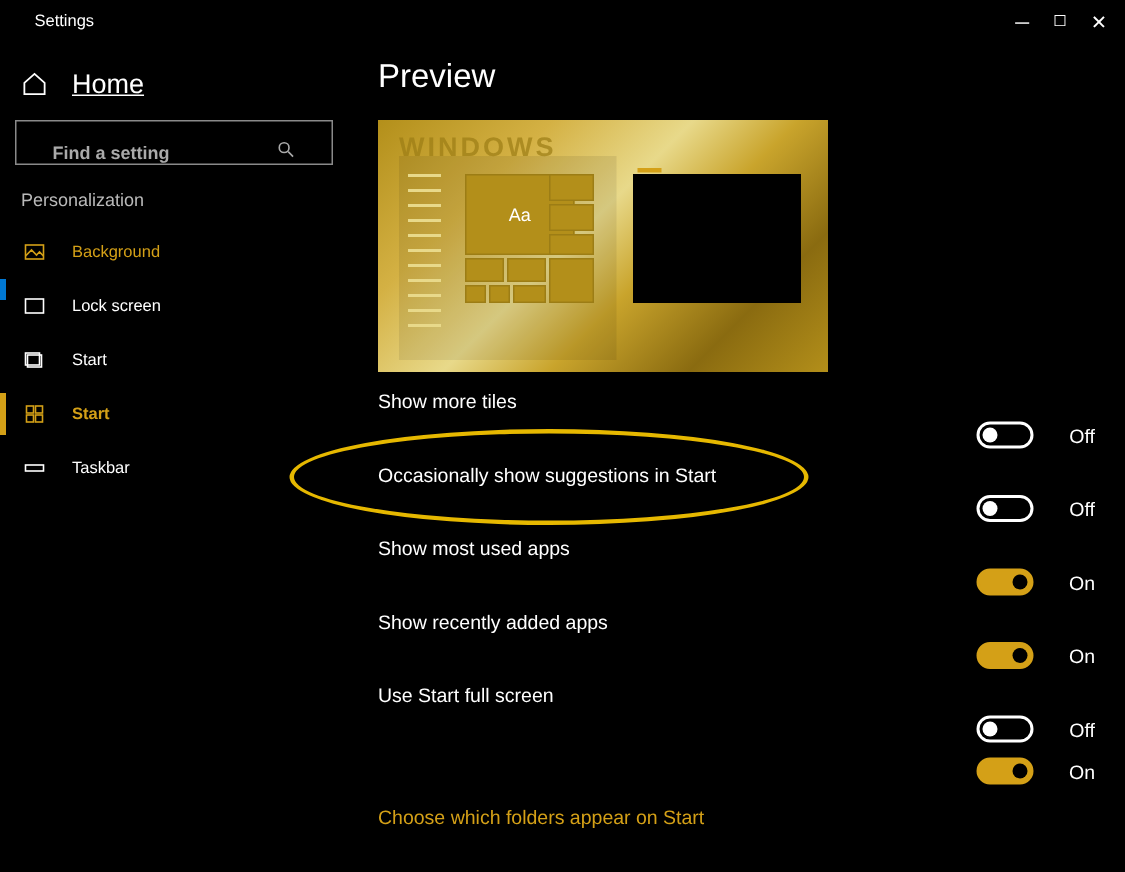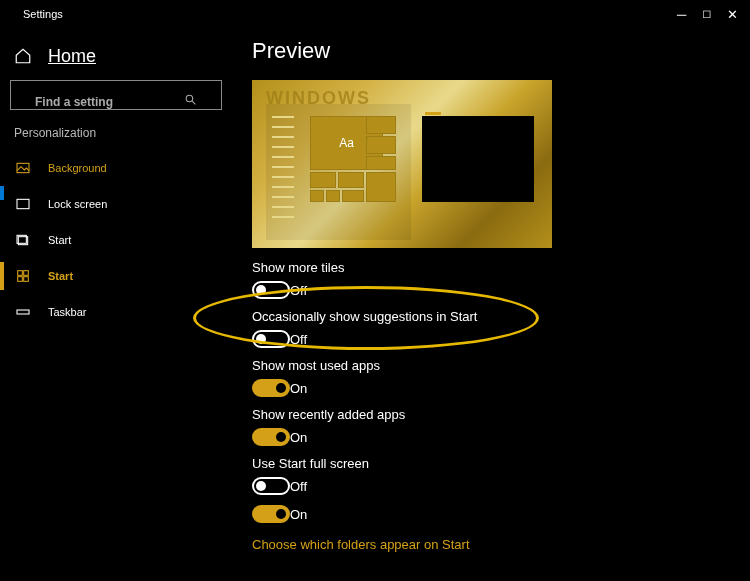--- a/index.html
+++ b/index.html
@@ -48,21 +48,21 @@
   .tile.s4 { width:14px; height:12px; left:16px; top:74px; }
   .tile.s5 { width:22px; height:12px; left:32px; top:74px; }
   .tile.r1 { width:30px; height:18px; left:56px; top:0; }
   .tile.r2 { width:30px; height:18px; left:56px; top:20px; }
   .tile.r3 { width:30px; height:14px; left:56px; top:40px; }
   .tile.r4 { width:30px; height:30px; left:56px; top:56px; }
   .wm-text { position:absolute; left:14px; top:8px; color:#9c7d15; font-weight:800; letter-spacing:2px; font-size:18px; opacity:.7; font-family: Arial Black, sans-serif; }
 
   .setting { margin-bottom: 10px; }
   .setting-label { font-size: 13px; color:#fff; margin-bottom: 6px; }
-  .toggle-row { display:flex; align-items:center; gap:0; }
+  .toggle-row { display:flex; align-items:center; gap:24px;justify-content:flex-end; }
   .toggle { width:38px; height:18px; border-radius:9px; border:2px solid #fff; position:relative; cursor:pointer; }
   .toggle .knob { width:10px; height:10px; border-radius:50%; background:#fff; position:absolute; top:2px; left:2px; }
   .toggle.on { background:#d4a017; border-color:#d4a017; }
   .toggle.on .knob { left:auto; right:2px; background:#000; }
   .toggle-state { font-size:13px; }
 
   .highlight-ring { position:absolute; left:193px; top:286px; width:346px; height:64px; border:3px solid #e6b800; border-radius:50%; pointer-events:none; }
 
   .link-txt { color:#d4a017; font-size:13px; cursor:pointer; margin-top:4px; display:inline-block; }
 </style>

